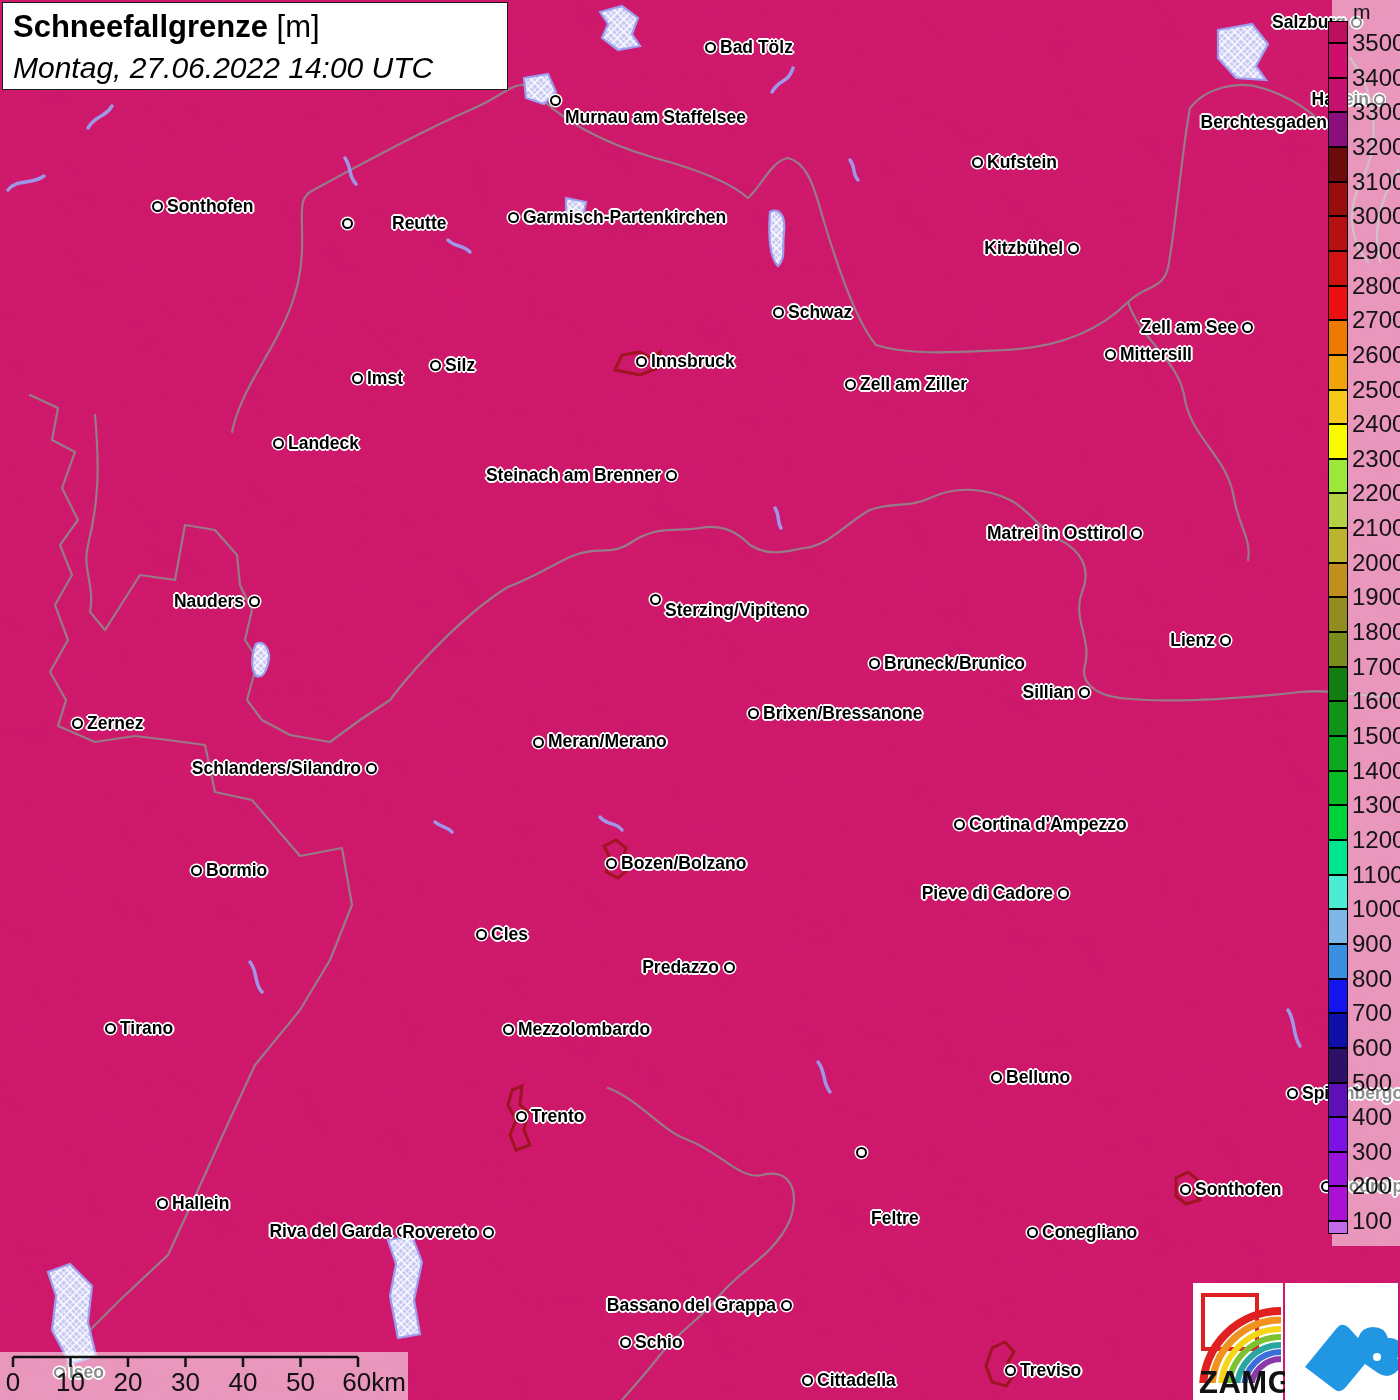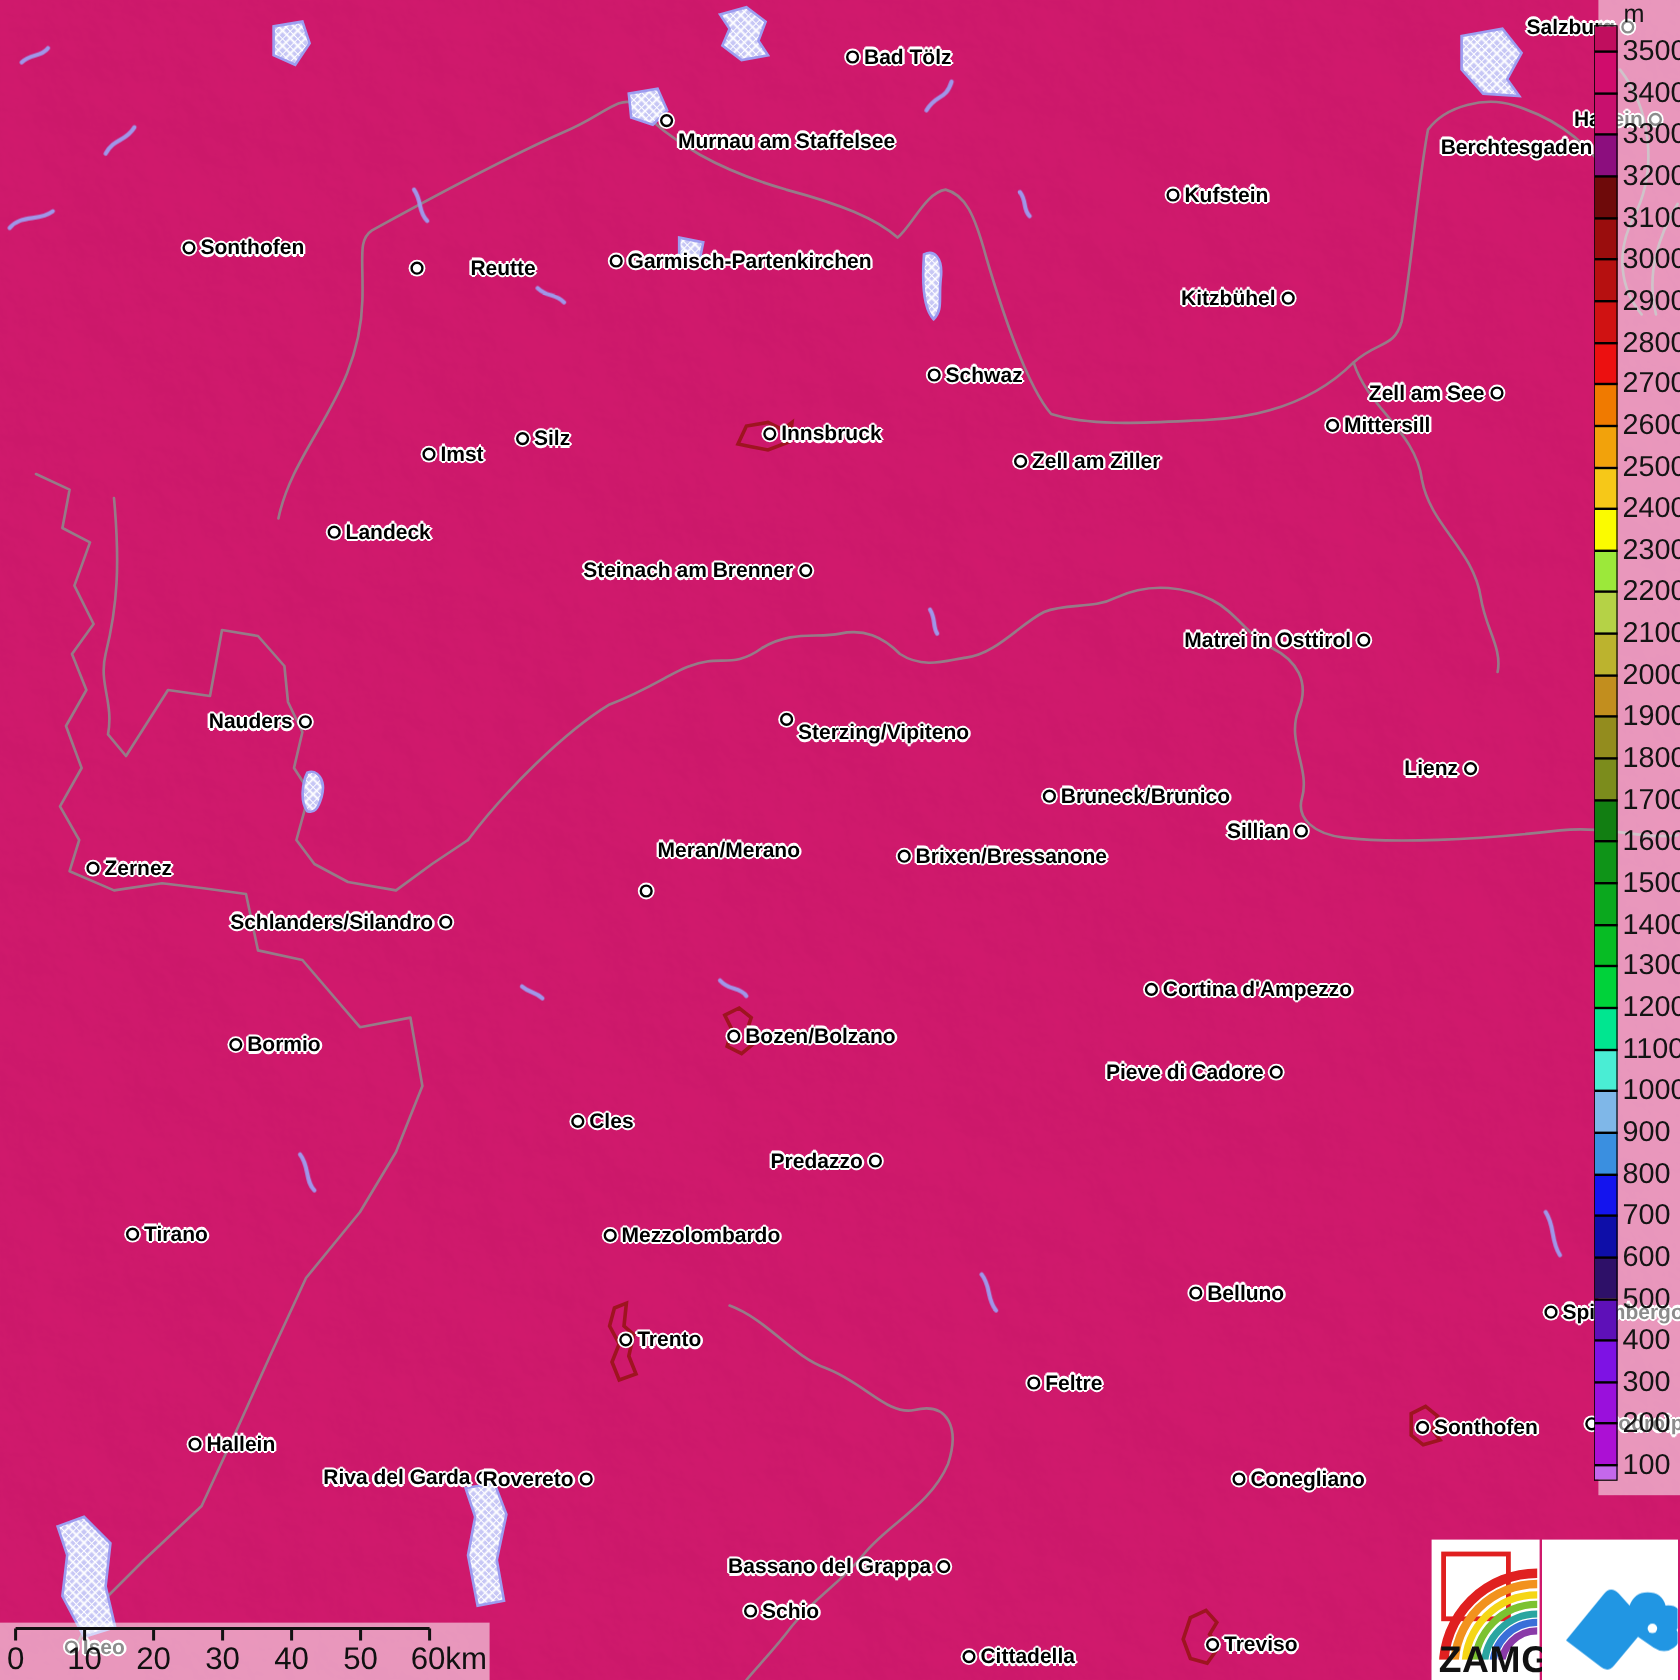--- a/index.html
+++ b/index.html
@@ -153,21 +153,21 @@
       <div class="city-label" style="right: 185px; top: 629px;">Lienz</div>
       <div class="city-dot" style="left: 868.5px; top: 657.5px;"></div>
       <div class="city-label" style="left: 884px; top: 652px;">Bruneck/Brunico</div>
       <div class="city-dot" style="left: 1078.5px; top: 686.5px;"></div>
       <div class="city-label" style="right: 326px; top: 681px;">Sillian</div>
       <div class="city-dot" style="left: 71.5px; top: 717.5px;"></div>
       <div class="city-label" style="left: 87px; top: 712px;">Zernez</div>
       <div class="city-dot" style="left: 747.5px; top: 707.5px;"></div>
       <div class="city-label" style="left: 763px; top: 702px;">Brixen/Bressanone</div>
       <div class="city-dot" style="left: 532.5px; top: 736.5px;"></div>
-      <div class="city-label" style="left: 548px; top: 697px;">Meran/Merano</div>
+      <div class="city-label" style="left: 548px; top: 730px;">Meran/Merano</div>
       <div class="city-dot" style="left: 365.5px; top: 762.5px;"></div>
       <div class="city-label" style="right: 1039px; top: 757px;">Schlanders/Silandro</div>
       <div class="city-dot" style="left: 953.5px; top: 818.5px;"></div>
       <div class="city-label" style="left: 969px; top: 813px;">Cortina d'Ampezzo</div>
       <div class="city-dot" style="left: 190.5px; top: 864.5px;"></div>
       <div class="city-label" style="left: 206px; top: 859px;">Bormio</div>
       <div class="city-dot" style="left: 605.5px; top: 857.5px;"></div>
       <div class="city-label" style="left: 621px; top: 852px;">Bozen/Bolzano</div>
       <div class="city-dot" style="left: 1057.5px; top: 887.5px;"></div>
       <div class="city-label" style="right: 347px; top: 882px;">Pieve di Cadore</div>
@@ -179,21 +179,21 @@
       <div class="city-label" style="left: 120px; top: 1017px;">Tirano</div>
       <div class="city-dot" style="left: 502.5px; top: 1023.5px;"></div>
       <div class="city-label" style="left: 518px; top: 1018px;">Mezzolombardo</div>
       <div class="city-dot" style="left: 990.5px; top: 1071.5px;"></div>
       <div class="city-label" style="left: 1006px; top: 1066px;">Belluno</div>
       <div class="city-dot" style="left: 1286.5px; top: 1087.5px;"></div>
       <div class="city-label" style="left: 1302px; top: 1082px;">Spilimbergo</div>
       <div class="city-dot" style="left: 515.5px; top: 1110.5px;"></div>
       <div class="city-label" style="left: 531px; top: 1105px;">Trento</div>
       <div class="city-dot" style="left: 855.5px; top: 1146.5px;"></div>
-      <div class="city-label" style="left: 871px; top: 1141px;">Feltre</div>
+      <div class="city-label" style="left: 871px; top: 1207px;">Feltre</div>
       <div class="city-dot" style="left: 1320.5px; top: 1180.5px;"></div>
       <div class="city-label" style="left: 1336px; top: 1175px;">Codroipo</div>
       <div class="city-dot" style="left: 1179.5px; top: 1183.5px;"></div>
       <div class="city-label" style="left: 1195px; top: 1178px;">Sonthofen</div>
       <div class="city-dot" style="left: 156.5px; top: 1197.5px;"></div>
       <div class="city-label" style="left: 172px; top: 1192px;">Hallein</div>
       <div class="city-dot" style="left: 396.5px; top: 1225.5px;"></div>
       <div class="city-label" style="right: 1008px; top: 1220px;">Riva del Garda</div>
       <div class="city-dot" style="left: 482.5px; top: 1226.5px;"></div>
       <div class="city-label" style="right: 922px; top: 1221px;">Rovereto</div>
@@ -334,20 +334,24 @@
   <div id="sb-labels">
       <div class="sb-label" style="left: 13px;">0</div>
       <div class="sb-label" style="left: 70.5px;">10</div>
       <div class="sb-label" style="left: 128px;">20</div>
       <div class="sb-label" style="left: 185.5px;">30</div>
       <div class="sb-label" style="left: 243px;">40</div>
       <div class="sb-label" style="left: 300.5px;">50</div>
       <div class="sb-label" style="left: 374px;">60km</div>
     </div>
 
+  <div id="titlebox">
+    <div id="title-line1"><span class="t-bold">Schneefallgrenze</span><span> [m]</span></div>
+    <div id="title-line2">Montag, 27.06.2022 14:00 UTC</div>
+  </div>
 
   <div id="zamg-logo">
     <svg width="90" height="117" viewBox="0 0 90 117">
       <rect x="10" y="12" width="54" height="54" fill="none" stroke="#e02020" stroke-width="4"></rect>
       <g fill="none">
         <path d="M10,106 A78,78 0 0 1 88,28" stroke="#e02020" stroke-width="8"></path>
         <path d="M19,106 A69,69 0 0 1 88,37" stroke="#f2921e" stroke-width="7"></path>
         <path d="M28,106 A60,60 0 0 1 88,46" stroke="#f5d616" stroke-width="6"></path>
         <path d="M36,106 A52,52 0 0 1 88,54" stroke="#7cc230" stroke-width="6"></path>
         <path d="M44,106 A44,44 0 0 1 88,62" stroke="#2aa5a0" stroke-width="6"></path>

